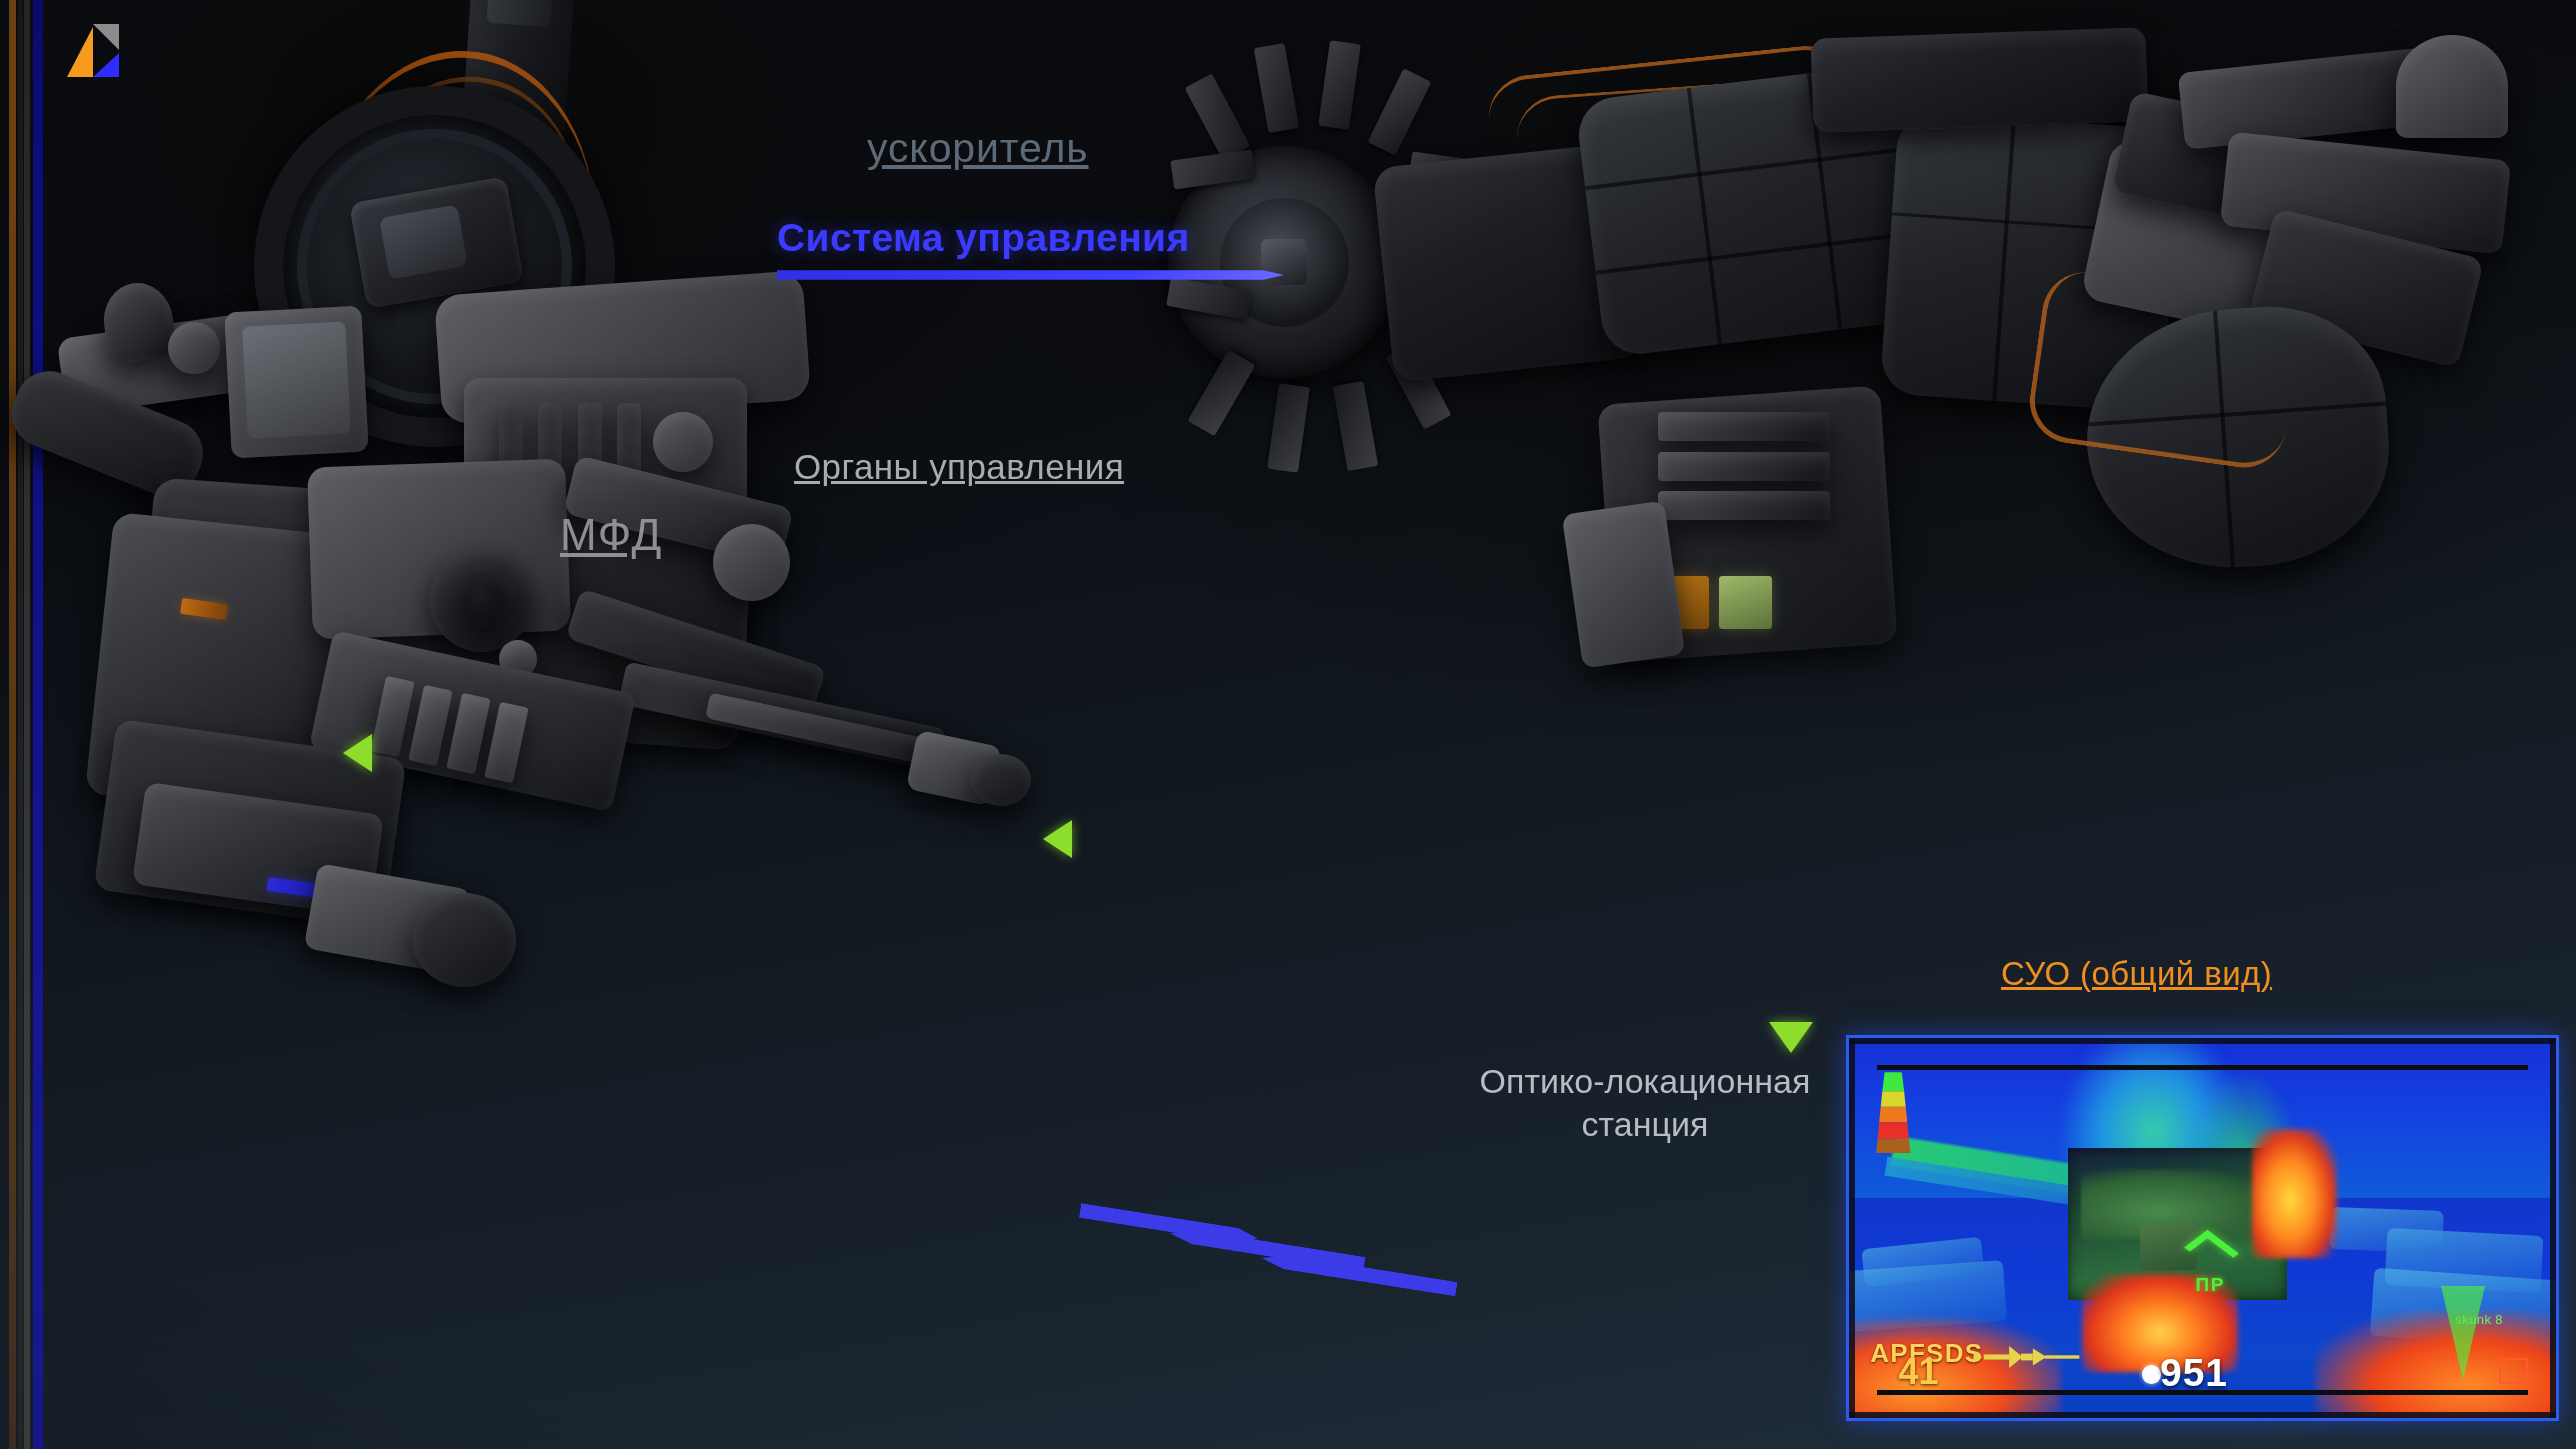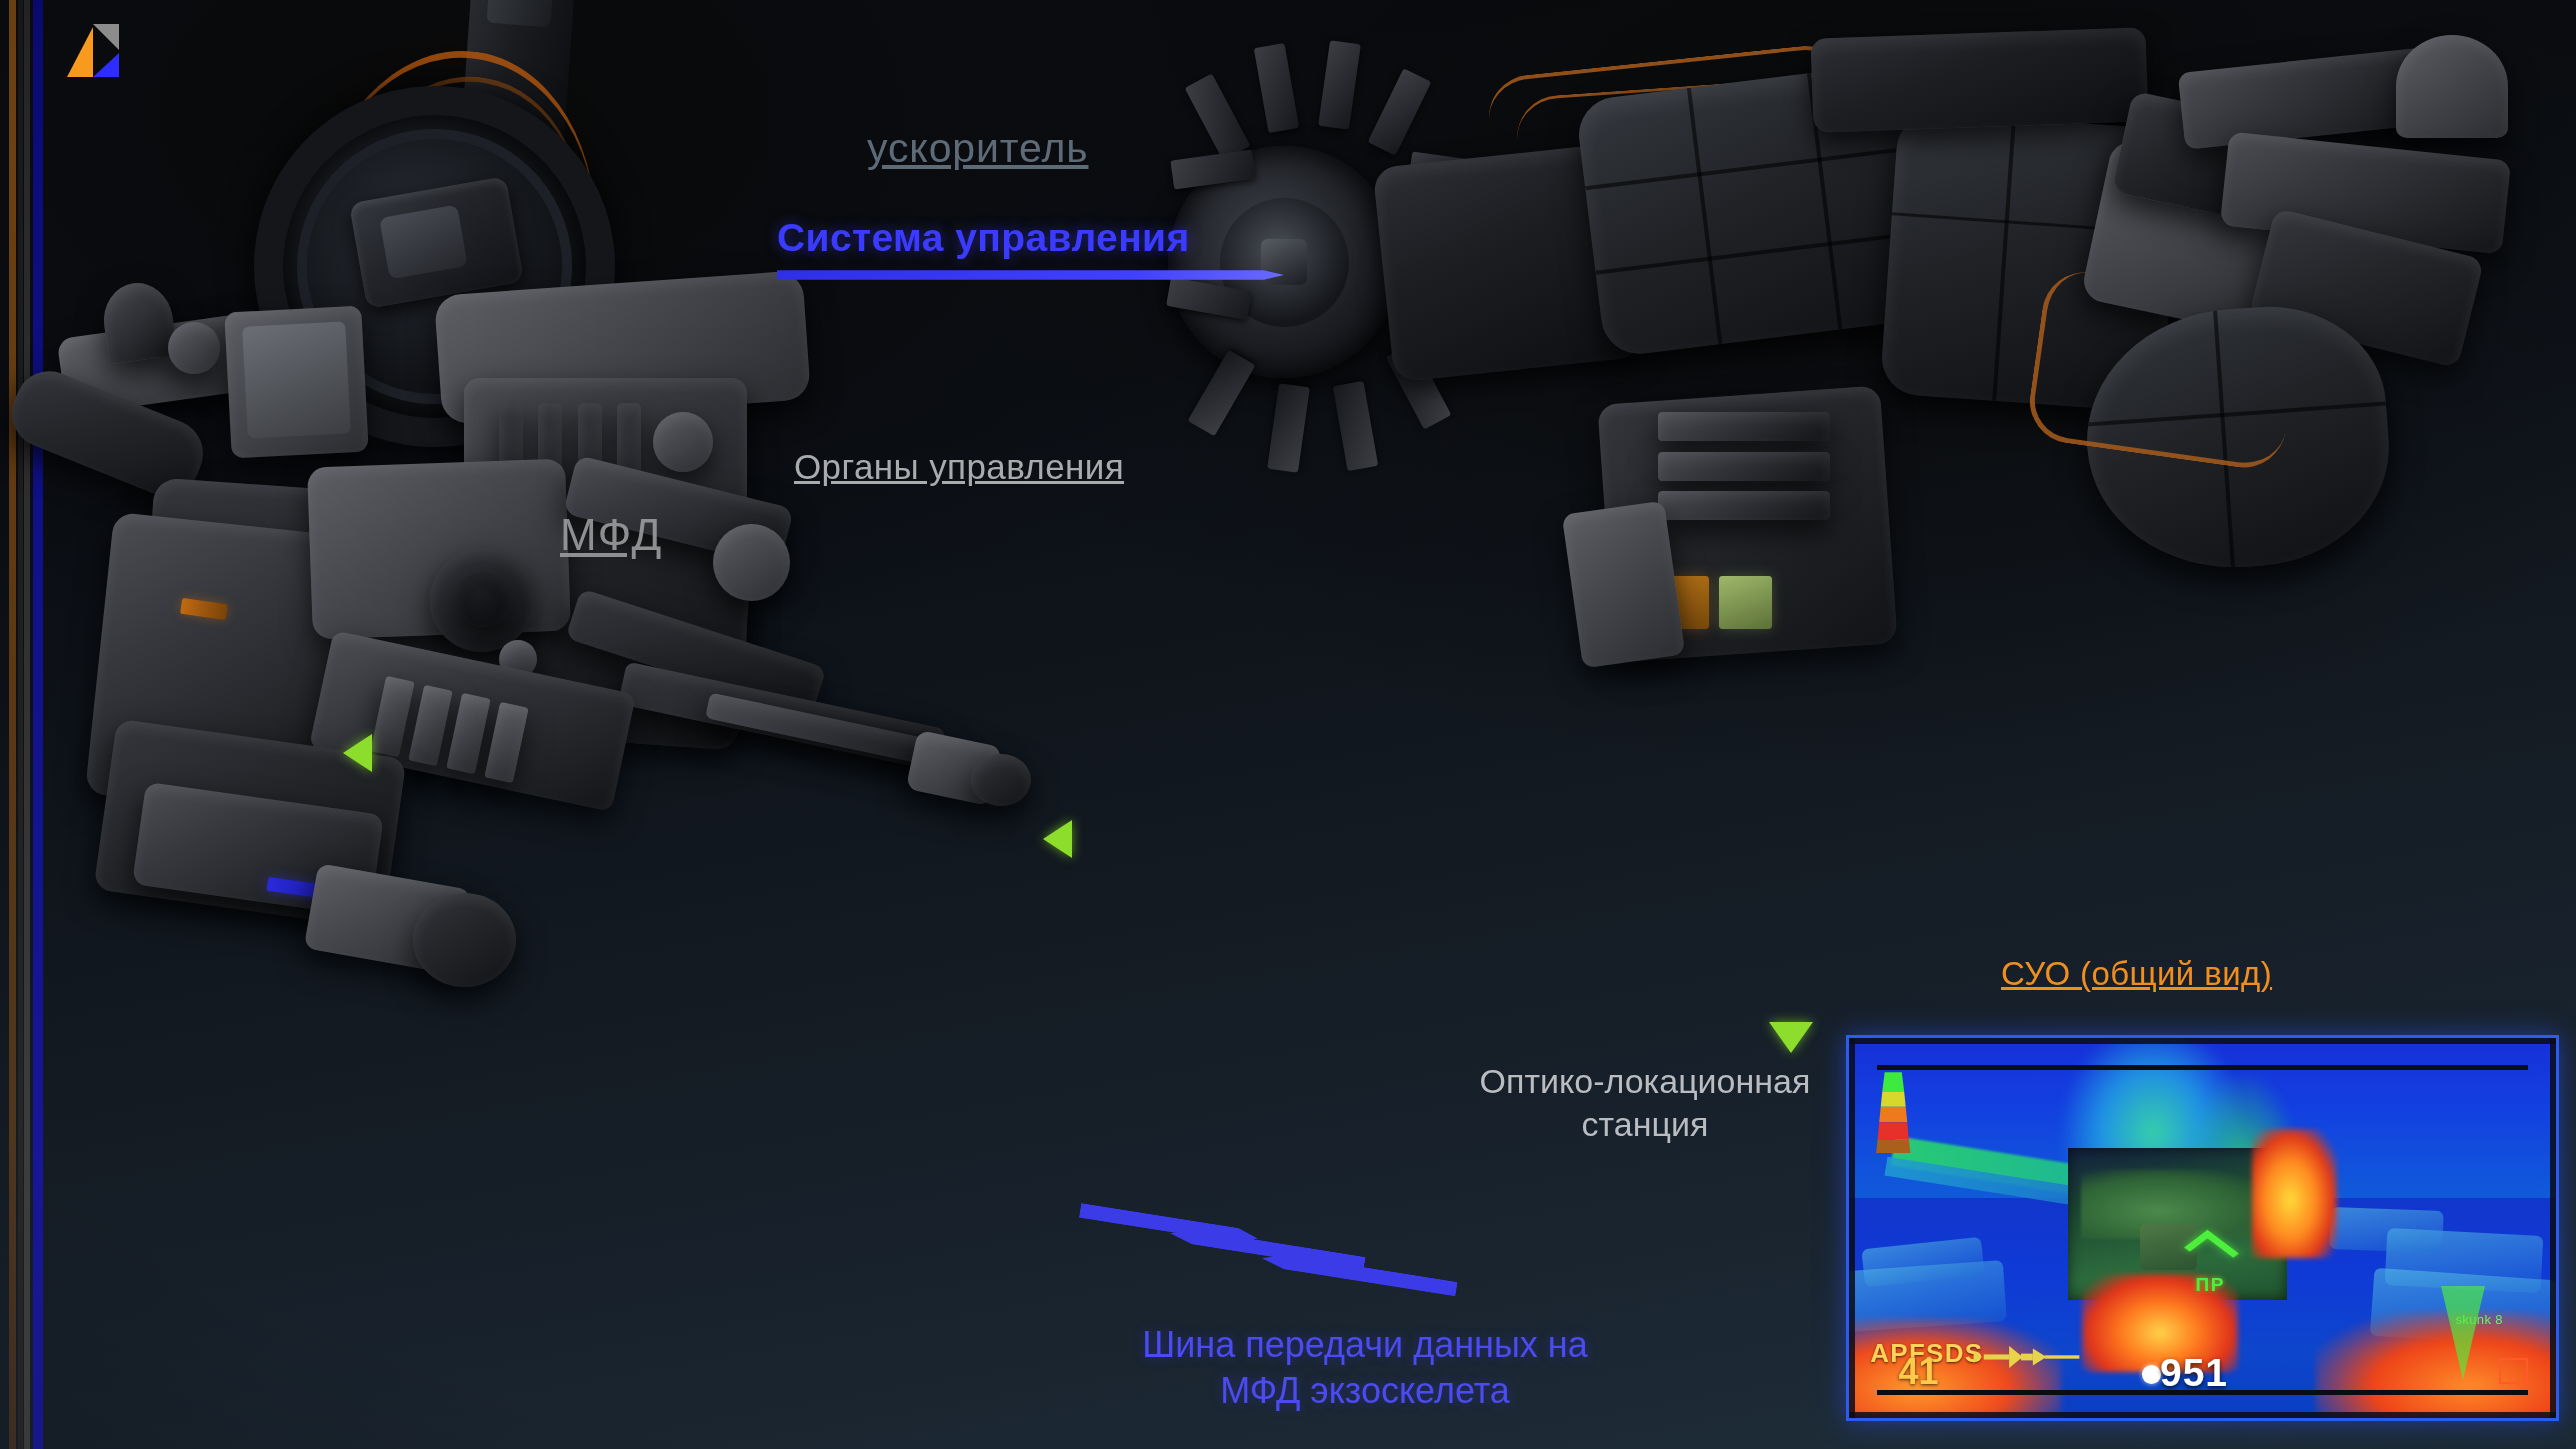--- a/index.html
+++ b/index.html
@@ -339,21 +339,20 @@
   <div class="txt" id="t-sub">ускоритель</div>
 
   <div id="sec-head">
     <div class="label">Система управления</div>
     <div class="rule"></div>
   </div>
 
   <div class="txt" id="lbl-organy">Органы управления</div>
   <div class="txt" id="lbl-mfd">МФД</div>
   <div id="lbl-ols">Оптико-локационная станция</div>
-  <div id="lbl-bus">Шина передачи данных на МФД экзоскелета</div>
   <div class="txt" id="lbl-suo">СУО (общий вид)</div>
 
   <div class="gmark left" style="left:343px;top:734px;"></div>
   <div class="gmark left" style="left:1043px;top:820px;"></div>
   <div class="gmark down" style="left:1769px;top:1022px;"></div>
 
   <div id="bus-arrows">
     <div class="barrow" style="left:101px;top:5.2px;width:180px;clip-path:polygon(0 0,88% 0,100% 50%,88% 100%,0 100%);transform:rotate(9deg);transform-origin:left center;"></div>
     <div class="barrow" style="left:191px;top:27.5px;width:197px;clip-path:polygon(12% 0,100% 0,100% 100%,12% 100%,0 50%);transform:rotate(9deg);transform-origin:left center;"></div>
     <div class="barrow" style="left:283px;top:53px;width:197px;clip-path:polygon(12% 0,100% 0,100% 100%,12% 100%,0 50%);transform:rotate(9deg);transform-origin:left center;"></div>

